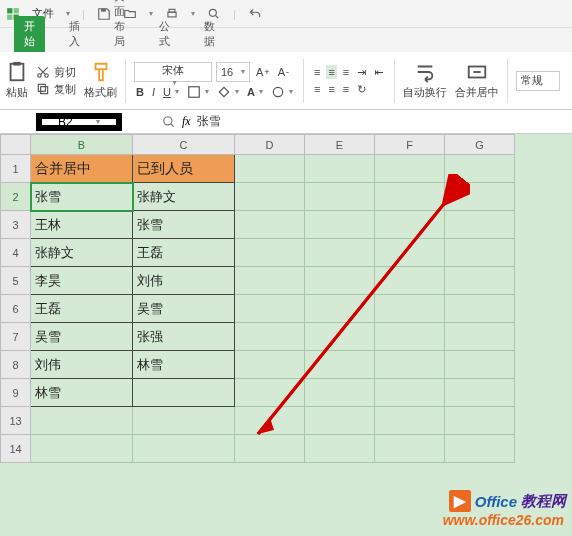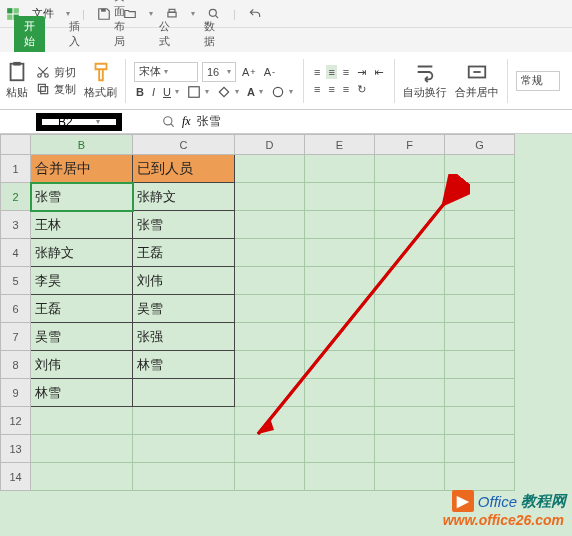--- a/index.html
+++ b/index.html
@@ -20,21 +20,21 @@
 
     
     .ribbon { height: 58px; background: #fff; border-bottom: 1px solid #ccc; display: flex; align-items: center; padding: 0 6px; gap: 8px; font-size: 11px; color: #444; }
     .rgroup { display: flex; flex-direction: column; gap: 2px; }
     .rrow { display: flex; align-items: center; gap: 4px; }
     .ribbon svg { width: 14px; height: 14px; fill: #555; }
     .big-btn { display: flex; flex-direction: column; align-items: center; gap: 2px; }
     .big-btn svg { width: 22px; height: 22px; }
     .vsep { width: 1px; height: 44px; background: #ddd; }
     .font-sel { border: 1px solid #ccc; height: 20px; font-size: 11px; padding: 0 4px; background: #fff; display: flex; align-items: center; }
-    .fs-name { width: 64px; }
+    .fs-name { width: 78px; flex-direction: column; }
     .fs-size { width: 34px; justify-content: space-between; }
     .tri { font-size: 8px; color: #888; margin-left: 3px; }
     .btnlike { display: flex; align-items: center; gap: 1px; padding: 1px 2px; }
 
     
     .fbar { height: 24px; border-bottom: 1px solid #ccc; display: flex; align-items: center; font-size: 12px; }
     .namebox { width: 86px; border: 6px solid #000000; height: 18px; margin: 0 4px 0 36px; display: flex; align-items: center; padding: 0 16px; background: #fff; }
     .namebox .tri { margin-left: auto; }
     .fxwrap { display: flex; align-items: center; gap: 6px; margin-left: 36px; }
     .fxwrap svg { width: 14px; height: 14px; fill: #777; }
@@ -53,22 +53,22 @@
     td.header-cell { background: #ee9d55; font-size: 14px; border: 1px solid #444; }
     td.boxed { border: 1px solid #444; background: #d5ead5; }
     td.active { outline: 2px solid #2e9b47; outline-offset: -1px; }
 
     
     .arrow { position: absolute; pointer-events: none; }
 
     
     .watermark { position: absolute; right: 6px; bottom: 28px; font-size: 15px; display: flex; align-items: center; gap: 4px; }
     .wm-icon { width: 22px; height: 22px; background: #ec6a1f; display: flex; align-items: center; justify-content: center; color: #fff; font-weight: bold; font-size: 15px; border-radius: 2px; }
-    .wm-txt1 { color: #1a5fb4; font-weight: normal; font-style: italic; }
-    .wm-txt2 { color: #0f766e; font-weight: bold; font-style: italic; }
+    .wm-txt1 { color: #1a5fb4; font-weight: bold; font-style: italic; }
+    .wm-txt2 { color: #4c1d95; font-weight: bold; font-style: italic; }
     .wm-url { position: absolute; right: 8px; bottom: 12px; font-size: 14px; color: #ec6a1f; font-style: italic; font-weight: bold; }
   </style>
 </head>
 <body>
 
 <div class="menubar">
   <svg class="app-icon" viewBox="0 0 24 24">
       <rect x="2" y="2" width="9" height="9" fill="#2e9b47"></rect>
       <rect x="13" y="2" width="9" height="9" fill="#7cc87c"></rect>
       <rect x="2" y="13" width="9" height="9" fill="#7cc87c"></rect>
@@ -331,29 +331,20 @@
     <tr>
           <th class="rowh">9</th>
       <td class="wide boxed">林雪</td>
       <td class="wide boxed"></td>
       <td></td>
           <td></td>
           <td></td>
           <td></td>
         </tr>
     <tr>
-          <th class="rowh">12</th>
-      <td class="wide"></td>
-          <td class="wide"></td>
-      <td></td>
-          <td></td>
-          <td></td>
-          <td></td>
-        </tr>
-    <tr>
           <th class="rowh">13</th>
       <td class="wide"></td>
           <td class="wide"></td>
       <td></td>
           <td></td>
           <td></td>
           <td></td>
         </tr>
     <tr>
           <th class="rowh">14</th>

